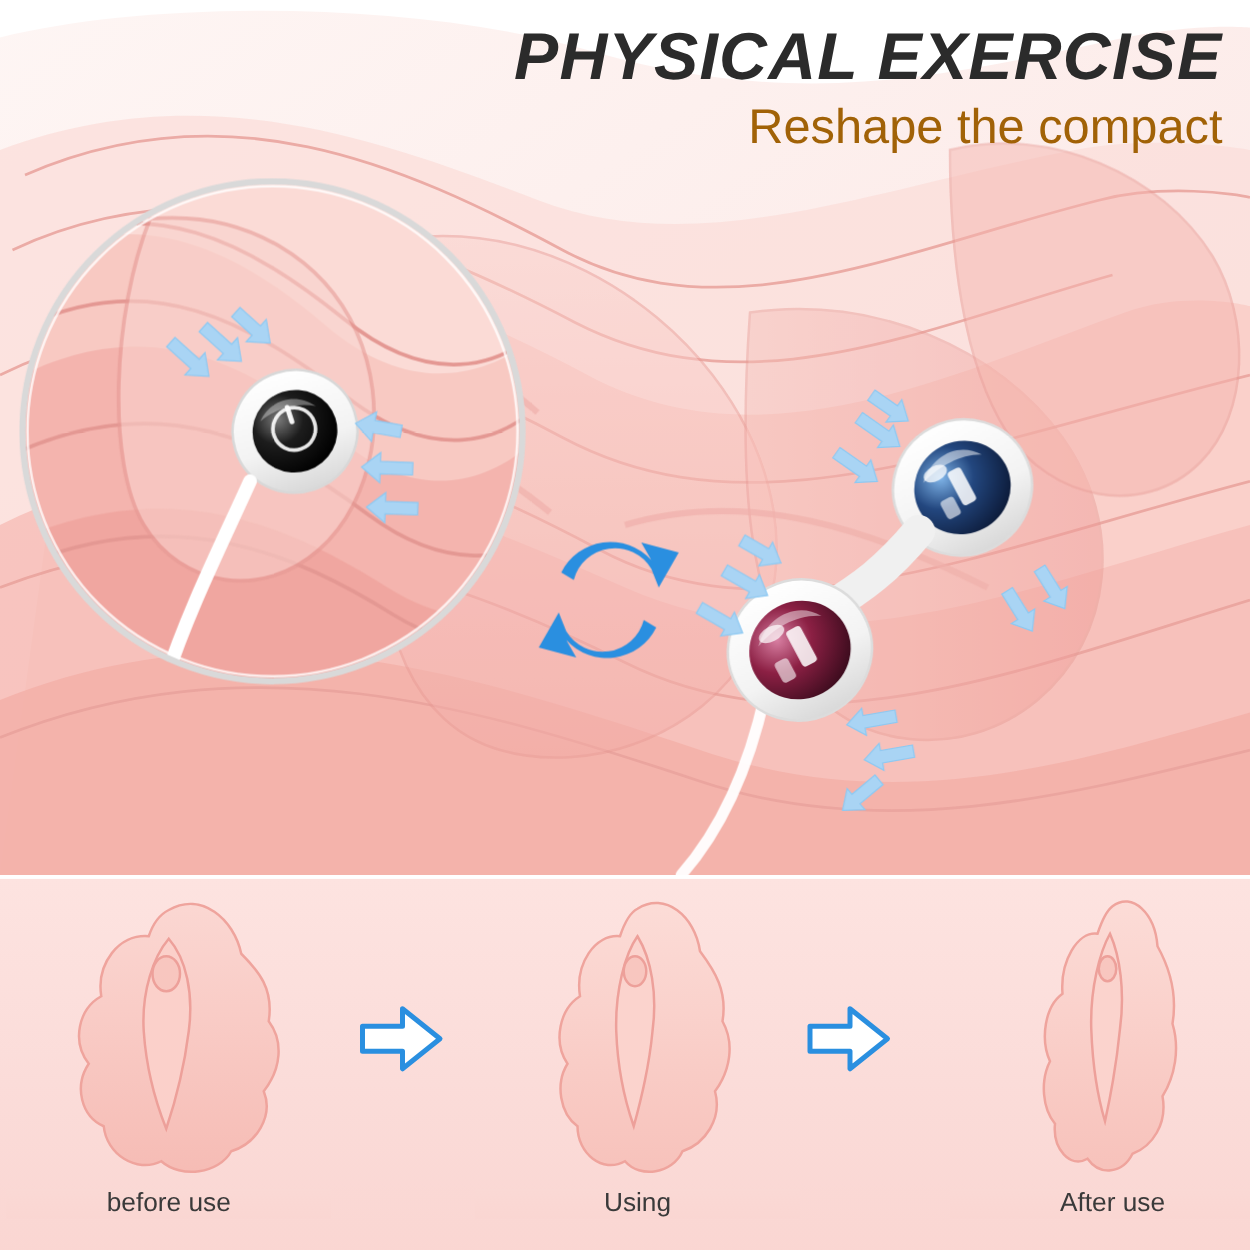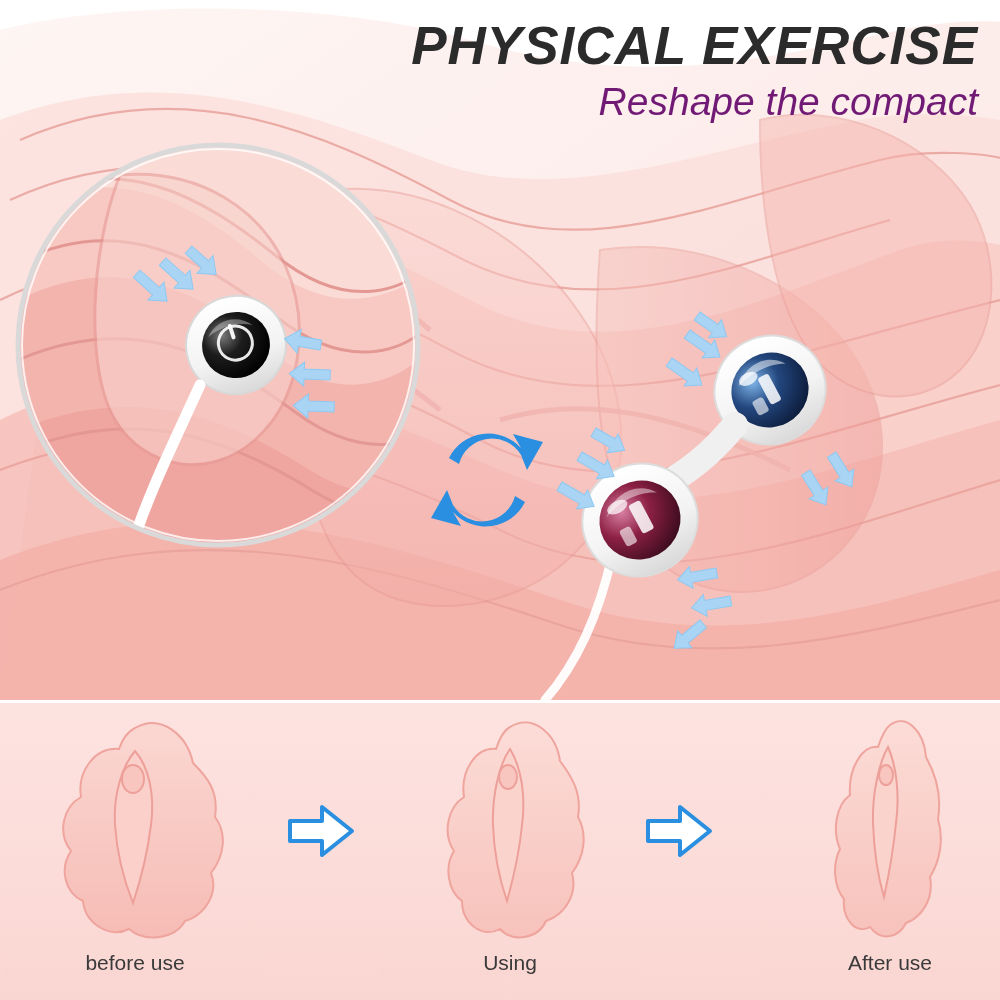--- a/index.html
+++ b/index.html
@@ -44,24 +44,23 @@
     font-style: italic;
     font-weight: bold;
     font-size: 53px;
     letter-spacing: 1px;
     color: #2b2b2b;
     line-height: 1.05;
     white-space: nowrap;
   }
   #subtitle {
     font-family: "Liberation Sans", sans-serif;
-    font-style: italic;
     font-weight: normal;
     font-size: 39px;
-    color: #701a75;
+    color: #a16207;
     line-height: 1.15;
     margin-top: 6px;
     white-space: nowrap;
   }
 
   
   #bottom-panel {
     position: absolute;
     left: 0; top: 700px;
     width: 1000px; height: 300px;

